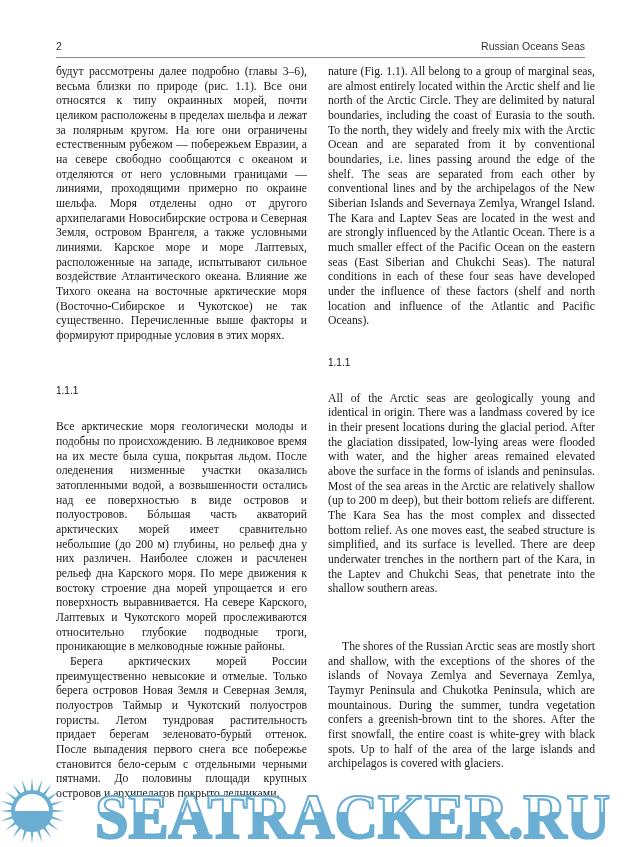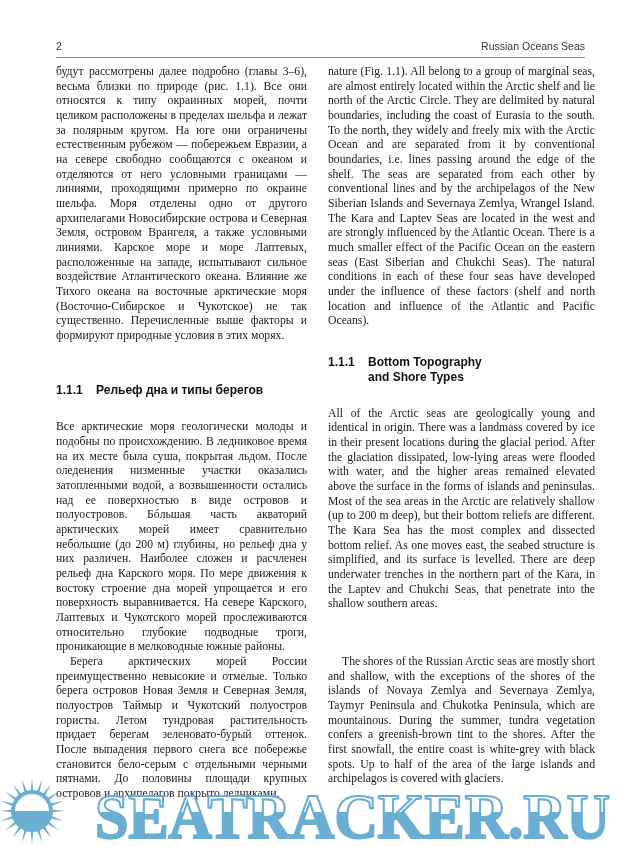--- a/index.html
+++ b/index.html
@@ -5,56 +5,51 @@
   html, body { margin: 0; padding: 0; background: #ffffff; }
   body { width: 627px; height: 847px; position: relative; overflow: hidden; font-family: "Liberation Serif", serif; color: #1a1a1a; }
   .running-head { position: absolute; left: 56px; right: 42px; top: 38px; height: 19px; border-bottom: 1px solid #8a8a8a; font-family: "Liberation Sans", sans-serif; font-size: 10.5px; color: #333; }
   .running-head .pno { position: absolute; left: 0; top: 2px; }
   .running-head .rtitle { position: absolute; right: 0; top: 2px; }
   .col { position: absolute; top: 65px; font-size: 11.7px; line-height: 14.65px; text-align: justify; hyphens: manual; }
   .col.left { left: 56px; width: 251px; }
   .col.right { left: 328px; width: 267px; }
   .col p { margin: 0; }
   .col p.indent { text-indent: 14px; }
-  .heading { font-family: "Liberation Sans", sans-serif; font-weight: bold; font-size: 12px; line-height: 15px; color: #111; display: flex; }
+  .heading { font-family: "Liberation Sans", sans-serif; font-weight: normal; font-size: 10px; line-height: 15px; color: #111; display: flex; }
   .heading .num { width: 40px; flex: none; }
   .gap-a { height: 40px; }
   .gap-b { height: 22px; }
   .gap-c { height: 43px; }
   .watermark { position: absolute; left: 0; top: 778px; width: 627px; height: 69px; }
 </style>
 </head>
 <body>
 
 <div class="running-head">
   <span class="pno">2</span>
   <span class="rtitle">Russian Oceans Seas</span>
 </div>
 
 <div class="col left">
   <p>будут рассмотрены далее подробно (главы 3–6), весьма близки по природе (рис. 1.1). Все они относятся к типу окраинных морей, почти целиком расположены в пределах шельфа и лежат за полярным кругом. На юге они ограничены естественным рубежом — побережьем Евразии, а на севере свободно сообщаются с океаном и отделяются от него условными границами — линиями, проходящими примерно по окраине шельфа. Моря отделены одно от другого архипелагами Новосибирские острова и Северная Земля, островом Врангеля, а также условными линиями. Карское море и море Лаптевых, расположенные на западе, испытывают сильное воздействие Атлантического океана. Влияние же Тихого океана на восточные арктические моря (Восточно-Сибирское и Чукотское) не так существенно. Перечисленные выше факторы и формируют природные условия в этих морях.</p>
   <div class="gap-a"></div>
   <div class="heading">
     <span class="num">1.1.1</span>
-    <span>Рельеф дна и типы берегов</span>
   </div>
   <div class="gap-b"></div>
   <p>Все арктические моря геологически молоды и подобны по происхождению. В ледниковое время на их месте была суша, покрытая льдом. После оледенения низменные участки оказались затопленными водой, а возвышенности остались над ее поверхностью в виде островов и полуостровов. Бóльшая часть акваторий арктических морей имеет сравнительно небольшие (до 200 м) глубины, но рельеф дна у них различен. Наиболее сложен и расчленен рельеф дна Карского моря. По мере движения к востоку строение дна морей упрощается и его поверхность выравнивается. На севере Карского, Лаптевых и Чукотского морей прослеживаются относительно глубокие подводные троги, проникающие в мелководные южные районы.</p>
   <p class="indent">Берега арктических морей России преимущественно невысокие и отмелые. Только берега островов Новая Земля и Северная Земля, полуостров Таймыр и Чукотский полуостров гористы. Летом тундровая растительность придает берегам зеленовато-бурый оттенок. После выпадения первого снега все побережье становится бело-серым с отдельными черными пятнами. До половины площади крупных островов и архипелагов покрыто ледниками.</p>
 </div>
 
 <div class="col right">
   <p>nature (Fig. 1.1). All belong to a group of marginal seas, are almost entirely located within the Arctic shelf and lie north of the Arctic Circle. They are delimited by natural boundaries, including the coast of Eurasia to the south. To the north, they widely and freely mix with the Arctic Ocean and are separated from it by conventional boundaries, i.e. lines passing around the edge of the shelf. The seas are separated from each other by conventional lines and by the archipelagos of the New Siberian Islands and Severnaya Zemlya, Wrangel Island. The Kara and Laptev Seas are located in the west and are strongly influenced by the Atlantic Ocean. There is a much smaller effect of the Pacific Ocean on the eastern seas (East Siberian and Chukchi Seas). The natural conditions in each of these four seas have developed under the influence of these factors (shelf and north location and influence of the Atlantic and Pacific Oceans).</p>
   <div style="height:26px"></div>
   <div class="heading">
     <span class="num">1.1.1</span>
-    <span>
-      <span>Bottom Topography</span><br>
-      <span>and Shore Types</span>
-    </span>
   </div>
   <div class="gap-b"></div>
   <p>All of the Arctic seas are geologically young and identical in origin. There was a landmass covered by ice in their present locations during the glacial period. After the glaciation dissipated, low-lying areas were flooded with water, and the higher areas remained elevated above the surface in the forms of islands and peninsulas. Most of the sea areas in the Arctic are relatively shallow (up to 200 m deep), but their bottom reliefs are different. The Kara Sea has the most complex and dissected bottom relief. As one moves east, the seabed structure is simplified, and its surface is levelled. There are deep underwater trenches in the northern part of the Kara, in the Laptev and Chukchi Seas, that penetrate into the shallow southern areas.</p>
   <div class="gap-c"></div>
   <p class="indent">The shores of the Russian Arctic seas are mostly short and shallow, with the exceptions of the shores of the islands of Novaya Zemlya and Severnaya Zemlya, Taymyr Peninsula and Chukotka Peninsula, which are mountainous. During the summer, tundra vegetation confers a greenish-brown tint to the shores. After the first snowfall, the entire coast is white-grey with black spots. Up to half of the area of the large islands and archipelagos is covered with glaciers.</p>
 </div>
 
 <svg class="watermark" viewBox="0 0 627 69" xmlns="http://www.w3.org/2000/svg">
   <defs>
     <clipPath id="lowerhalf">

